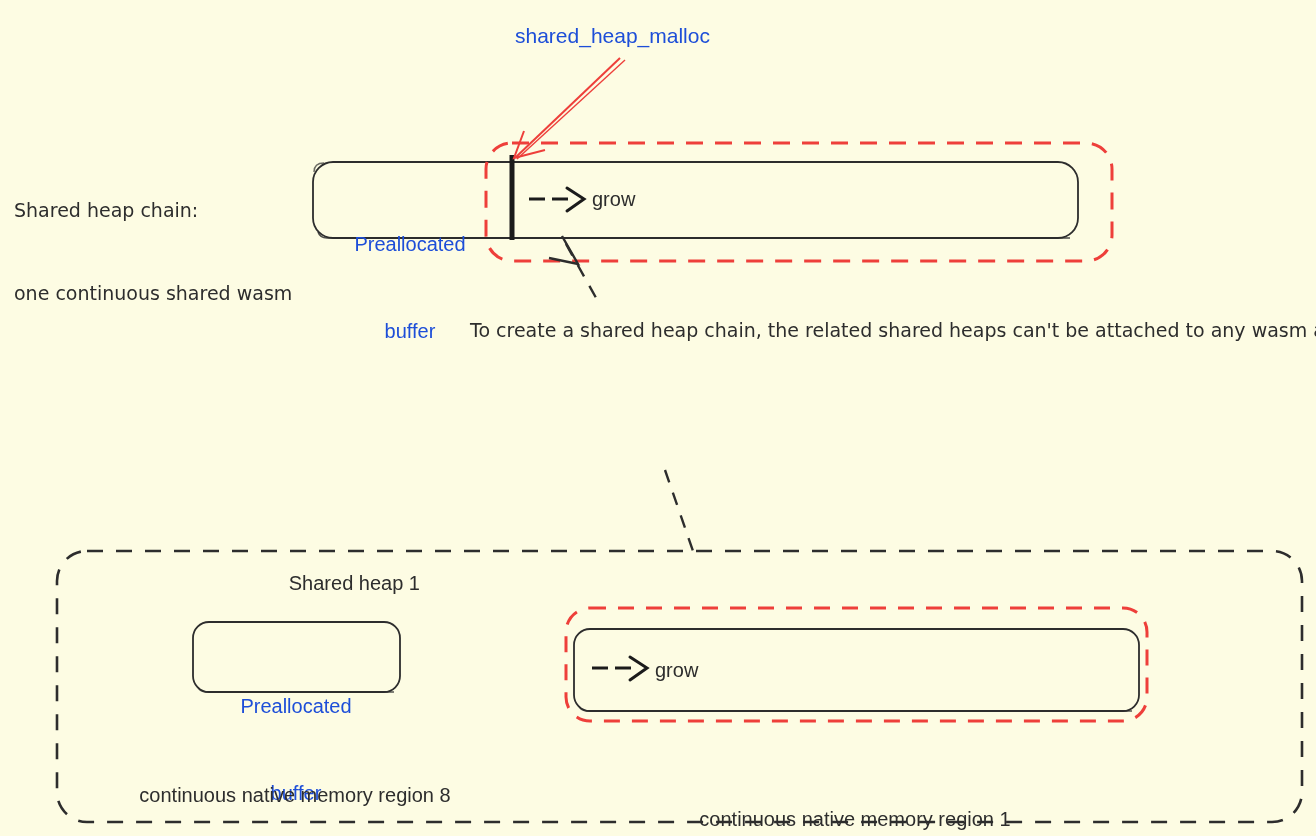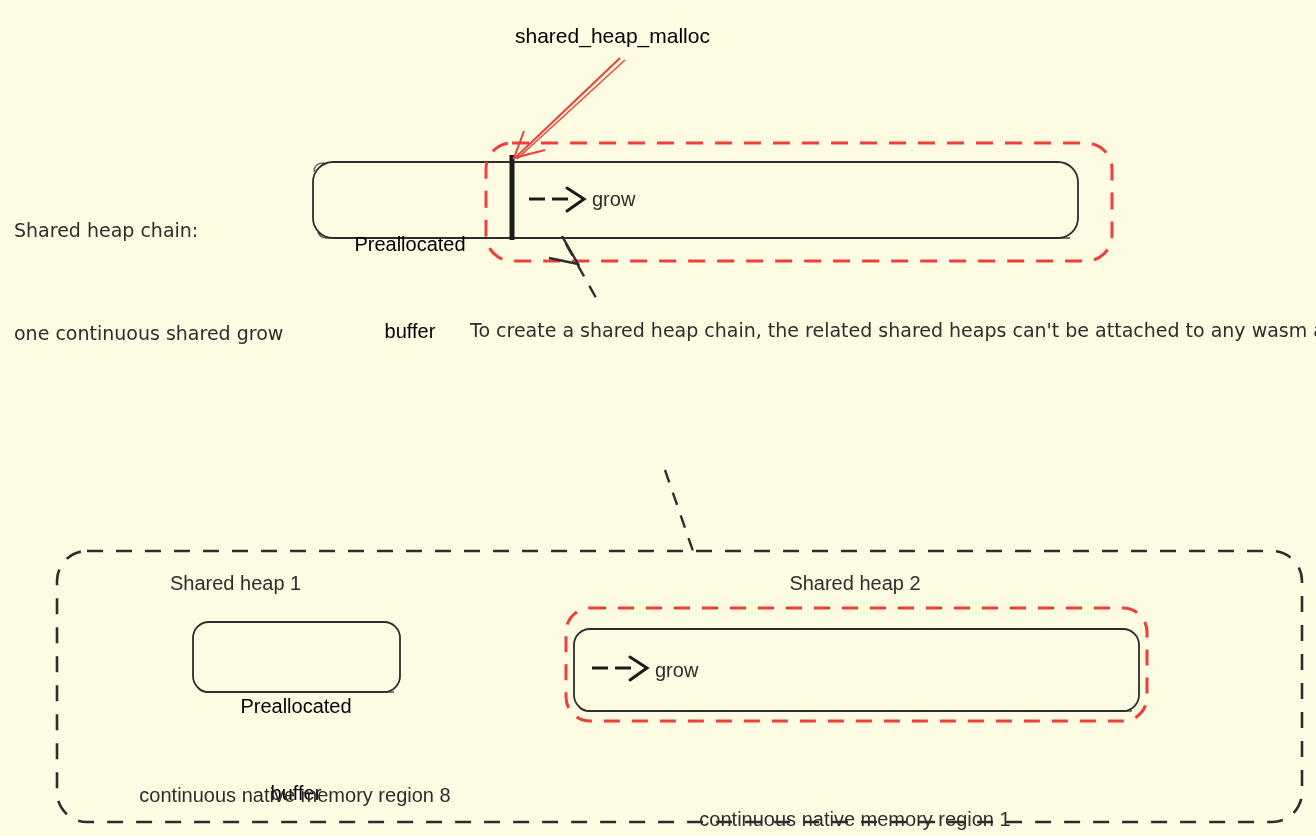--- a/index.html
+++ b/index.html
@@ -7,43 +7,43 @@
     width:1316px;height:836px;
     background:#FDFCE3;
     font-family:"DejaVu Sans","Liberation Sans",sans-serif;
     color:#2a2a2a;
     overflow:hidden;
     position:relative;
   }
   #root{position:absolute;left:0;top:0;width:1316px;height:836px;}
   svg.layer{position:absolute;left:0;top:0;width:1316px;height:836px;pointer-events:none;}
   .txt{position:absolute;white-space:pre;line-height:1.32;}
-  .red{color:#000000;}
+  .red{color:#1d4ed8;}
   .dark{color:#2d2d2d;}
 
   
   #chain-caption{left:14px;top:144px;font-size:19px;font-family:"DejaVu Sans",sans-serif;}
-  #chain-caption div{line-height:33px;margin-top:20px;}
+  #chain-caption div{line-height:33px;}
 
   
   #malloc-label{left:515px;top:22px;font-size:21px;font-family:"Liberation Sans",sans-serif;}
 
   
   #top-prealloc{left:330px;top:172px;width:160px;text-align:center;font-size:20px;
       font-family:"Liberation Sans",sans-serif;line-height:29px;}
 
   
   #top-grow{left:592px;top:186px;font-size:20px;font-family:"Liberation Sans",sans-serif;}
 
   
   #chain-note{left:470px;top:315px;width:300px;text-align:center;font-size:19px;
       font-family:"DejaVu Sans",sans-serif;line-height:31px;}
 
   
-  #heap1-title{left:170px;top:570px;width:250px;text-align:left;font-size:20px;
+  #heap1-title{left:170px;top:570px;width:250px;text-align:right;font-size:20px;
       font-family:"Liberation Sans",sans-serif;}
   #heap2-title{left:730px;top:570px;width:250px;text-align:center;font-size:20px;
       font-family:"Liberation Sans",sans-serif;}
   #bottom-prealloc{left:196px;top:634px;width:200px;text-align:center;font-size:20px;
       font-family:"Liberation Sans",sans-serif;line-height:29px;}
   #bottom-grow{left:655px;top:657px;font-size:20px;font-family:"Liberation Sans",sans-serif;}
   #region1-caption{left:110px;top:718px;width:370px;text-align:center;font-size:20px;
       font-family:"Liberation Sans",sans-serif;line-height:31px;}
   #region2-caption{left:670px;top:742px;width:370px;text-align:center;font-size:20px;
       font-family:"Liberation Sans",sans-serif;line-height:31px;}
@@ -106,21 +106,21 @@
       <line x1="592" y1="668" x2="608" y2="668" stroke="#1b1b1b" stroke-width="3"></line>
       <line x1="615" y1="668" x2="631" y2="668" stroke="#1b1b1b" stroke-width="3"></line>
       <polyline points="630,657 647,668 630,680" fill="none" stroke="#1b1b1b" stroke-width="3" stroke-linecap="round" stroke-linejoin="miter"></polyline>
     </g>
   </svg>
 
   <div class="txt red" id="malloc-label">shared_heap_malloc</div>
 
   <div class="txt dark" id="chain-caption">
     <div>Shared heap chain:</div>
-    <div>one continuous shared grow</div>
+    <div>one continuous shared wasm</div>
   </div>
 
   <div class="txt red" id="top-prealloc">
     <div>Preallocated</div>
     <div>buffer</div>
   </div>
 
   <div class="txt dark" id="top-grow">grow</div>
 
   <div class="txt dark" id="chain-note">To create a shared heap chain, the related shared heaps can't be attached to any wasm apps</div>
@@ -130,21 +130,20 @@
   <div class="txt red" id="bottom-prealloc">
     <div>Preallocated</div>
     <div>buffer</div>
   </div>
 
   <div class="txt dark" id="region1-caption">
     <div>continuous native memory region 8</div>
     
   </div>
 
-  <div class="txt dark" id="heap2-title">Shared heap 2</div>
 
   <div class="txt dark" id="bottom-grow">grow</div>
 
   <div class="txt dark" id="region2-caption">
     <div>continuous native memory region 1</div>
     
   </div>
 
 </div>
 

